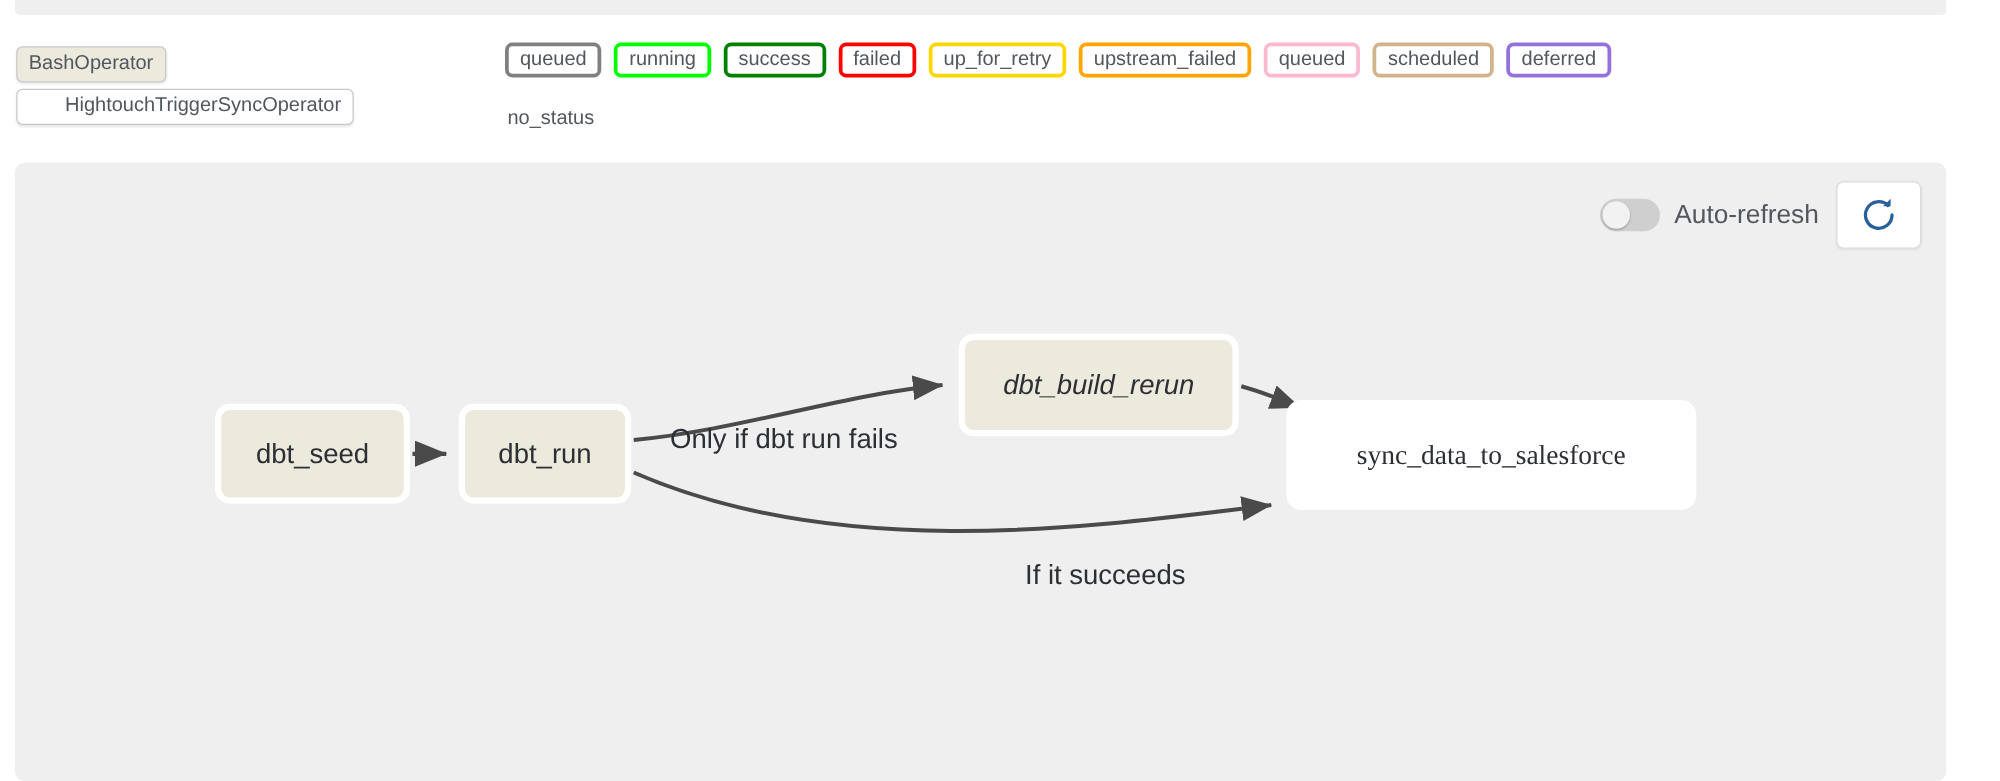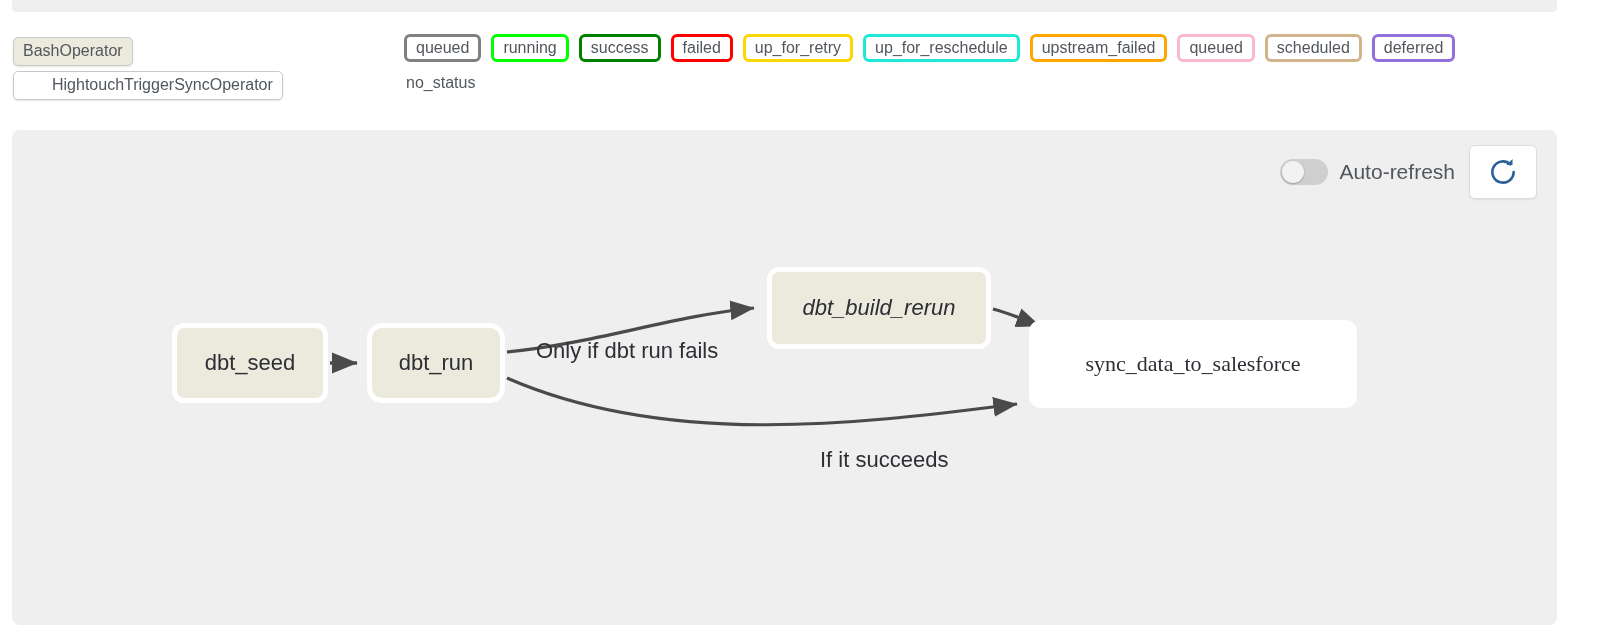--- a/index.html
+++ b/index.html
@@ -86,21 +86,21 @@
     border: 3px solid #999;
     background: #ffffff;
     font-size: 16px;
     line-height: 18px;
     color: #51575d;
     white-space: nowrap;
     box-sizing: border-box;
   }
 
   .no-status {
-    margin-top: 5px;
+    margin-top: 17px;
     font-size: 16px;
     line-height: 20px;
     color: #51575d;
     padding-left: 2px;
   }
 
   
   .graph-panel {
     position: absolute;
     left: 12px;
@@ -224,21 +224,20 @@
       <span class="op-chip hightouch" style="background: rgb(255, 255, 255);">HightouchTriggerSyncOperator</span>
     </div>
 
     <div class="status-legend">
       <div class="status-row">
         <span class="status-chip" style="border-color: rgb(128, 128, 128);">queued</span>
         <span class="status-chip" style="border-color: rgb(0, 255, 0);">running</span>
         <span class="status-chip" style="border-color: rgb(0, 128, 0);">success</span>
         <span class="status-chip" style="border-color: rgb(255, 0, 0);">failed</span>
         <span class="status-chip" style="border-color: rgb(255, 215, 0);">up_for_retry</span>
-        <span class="status-chip" style="border-color: rgb(32, 232, 216);">up_for_reschedule</span>
         <span class="status-chip" style="border-color: rgb(255, 165, 0);">upstream_failed</span>
         <span class="status-chip" style="border-color: rgb(251, 184, 208);">queued</span>
         <span class="status-chip" style="border-color: rgb(210, 180, 140);">scheduled</span>
         <span class="status-chip" style="border-color: rgb(147, 112, 219);">deferred</span>
       </div>
       <div class="no-status">no_status</div>
     </div>
 
   </div>
 
@@ -275,21 +274,21 @@
 
         <path d="M 495 248 C 660 320, 860 292, 1005 274" fill="none" stroke="#4a4a4a" stroke-width="3.2" marker-end="url(#ah)"></path>
 
         <path d="M 981 179 C 1000 184, 1012 190, 1028 196" fill="none" stroke="#4a4a4a" stroke-width="3.2" marker-end="url(#ah)"></path>
       </svg>
 
       <div class="node bash" style="left:160px; top:193px; width:156px; height:80px;">
         <span>dbt_seed</span>
       </div>
 
-      <div class="node bash" style="left:355px; top:193px; width:138px; height:80px;border-radius:15px;">
+      <div class="node bash" style="left:355px; top:193px; width:138px; height:80px;">
         <span>dbt_run</span>
       </div>
 
       <div class="node bash" style="left:755px; top:137px; width:224px; height:82px;font-style:italic;">
         <span>dbt_build_rerun</span>
       </div>
 
       <div class="node hightouch" style="left:1017px; top:190px; width:328px; height:88px;font-family:Liberation Serif, serif;">
         <span>sync_data_to_salesforce</span>
       </div>

